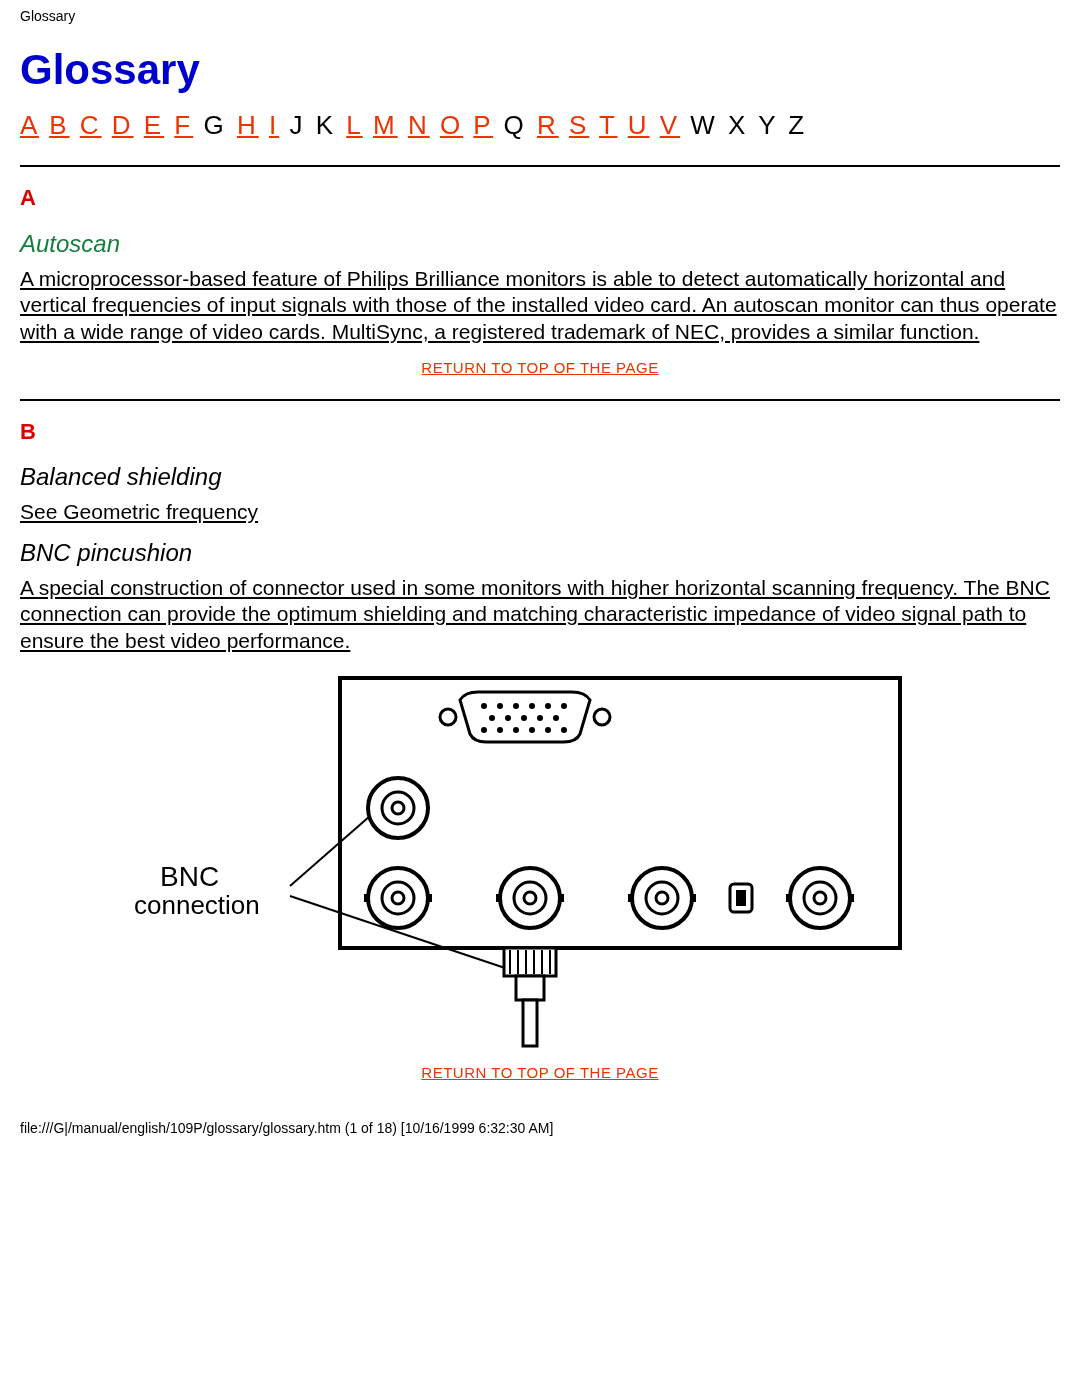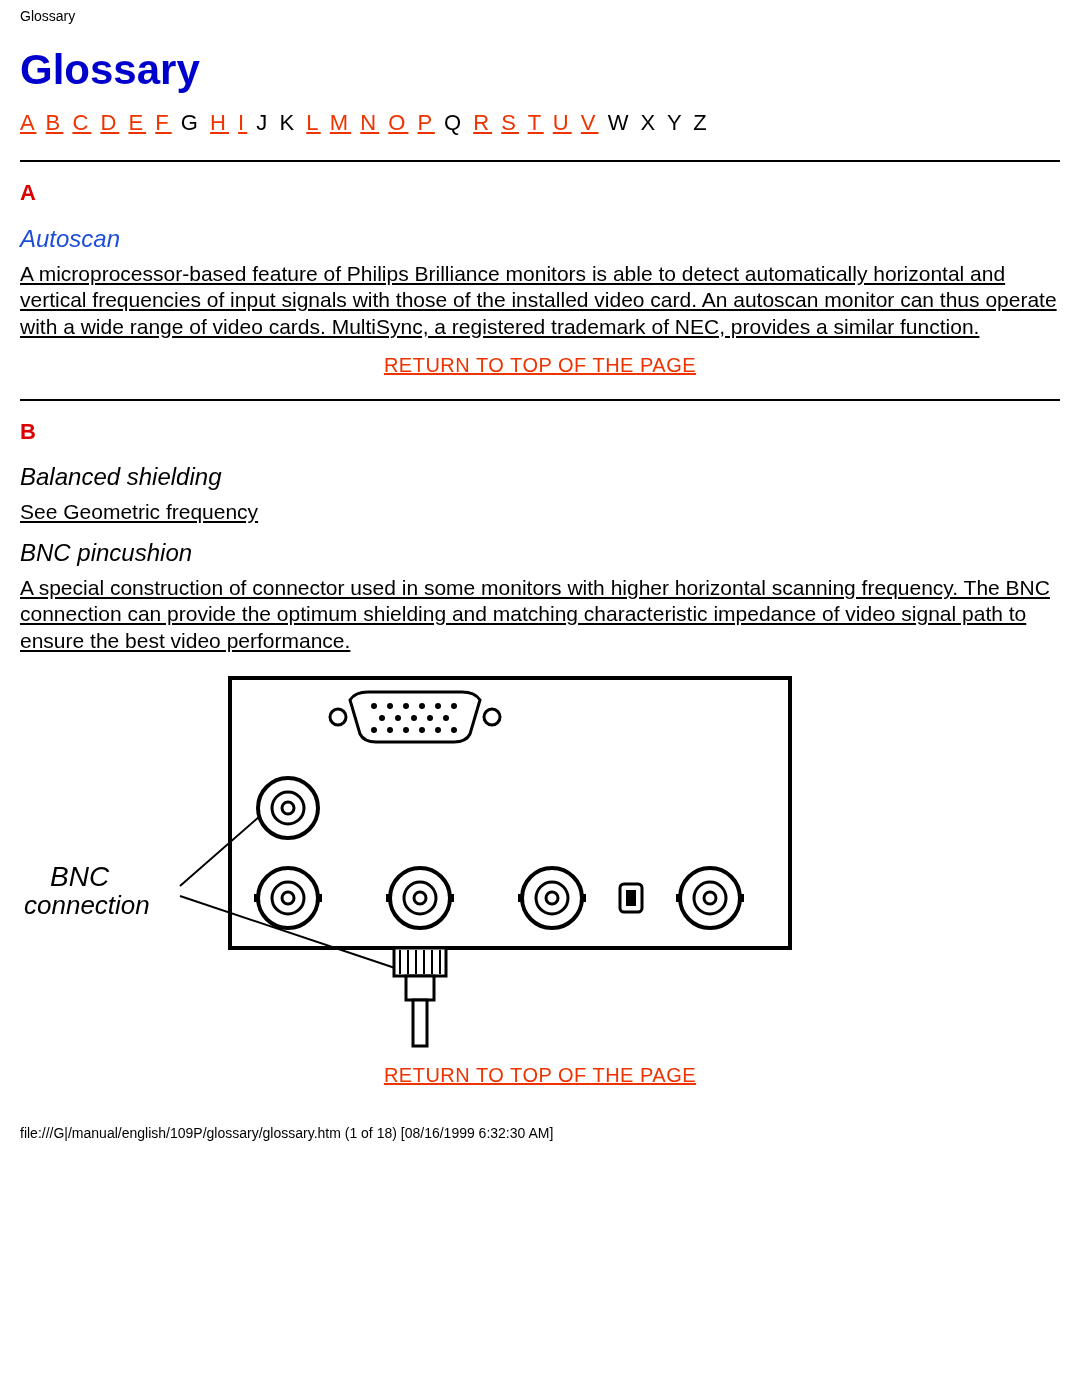--- a/index.html
+++ b/index.html
@@ -17,21 +17,21 @@
   .content {
     padding: 0 20px 10px 20px;
   }
   h1.page-title {
     color: #0000cc;
     font-weight: bold;
     font-size: 42px;
     margin: 18px 0 16px 0;
   }
   .alpha-nav {
-    font-size: 22px;
+    font-size: 26px;
     letter-spacing: 3px;
     margin-bottom: 24px;
   }
   .alpha-nav a {
     color: #ee3300;
     text-decoration: underline;
   }
   .alpha-nav span.nolink {
     color: #000;
     text-decoration: none;
@@ -45,40 +45,40 @@
     color: #dd0000;
     font-weight: bold;
     font-size: 22px;
     margin: 18px 0 18px 0;
   }
   .term-title {
     font-style: italic;
     font-size: 24px;
     margin: 12px 0 8px 0;
   }
-  .term-title.blue { color: #1d4ed8; margin-top: 19px; }
+  .term-title.blue { color: #15803d; margin-top: 19px; }
   .body-text {
     font-size: 21px;
     line-height: 1.25;
     margin: 4px 0 14px 0;
     text-decoration: underline;
   }
   .return-link {
     text-align: center;
     margin: 12px 0 22px 0;
   }
   .return-link a {
     color: #ee3300;
     text-decoration: underline;
-    font-size: 20px;
+    font-size: 15px;
     letter-spacing: 0.5px;
   }
   .diagram-wrap {
+    text-align: center;
     margin: 10px 0 4px 0;
-    font-style: italic;
   }
   .footer-path {
     font-size: 14px;
     padding: 6px 20px 14px 20px;
   }
   svg { display: inline-block; }
 </style>
 </head>
 <body>
 
@@ -206,13 +206,13 @@
       </g>
     </svg>
   </div>
 
   <div class="return-link">
     <a href="#">RETURN TO TOP OF THE PAGE</a>
   </div>
 
 </div>
 
-<div class="footer-path">file:///G|/manual/english/109P/glossary/glossary.htm (1 of 18) [08/16/1999 6:32:30 AM]</div>
+<div class="footer-path">file:///G|/manual/english/109P/glossary/glossary.htm (1 of 18) [10/16/1999 6:32:30 AM]</div>
 
 </body></html>

